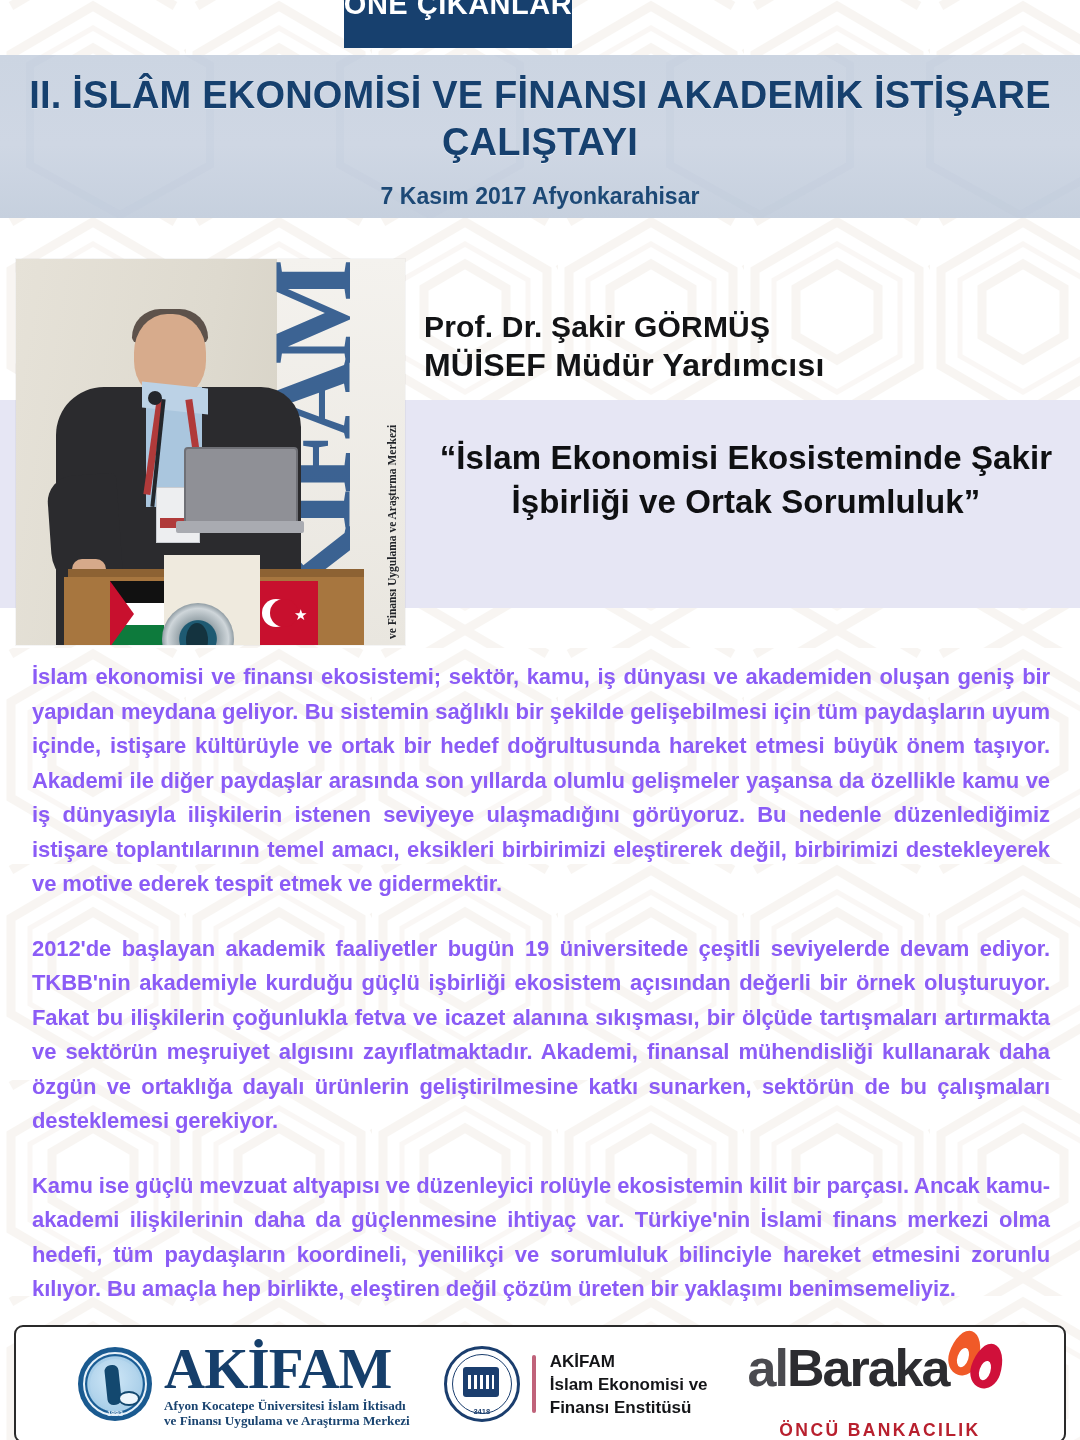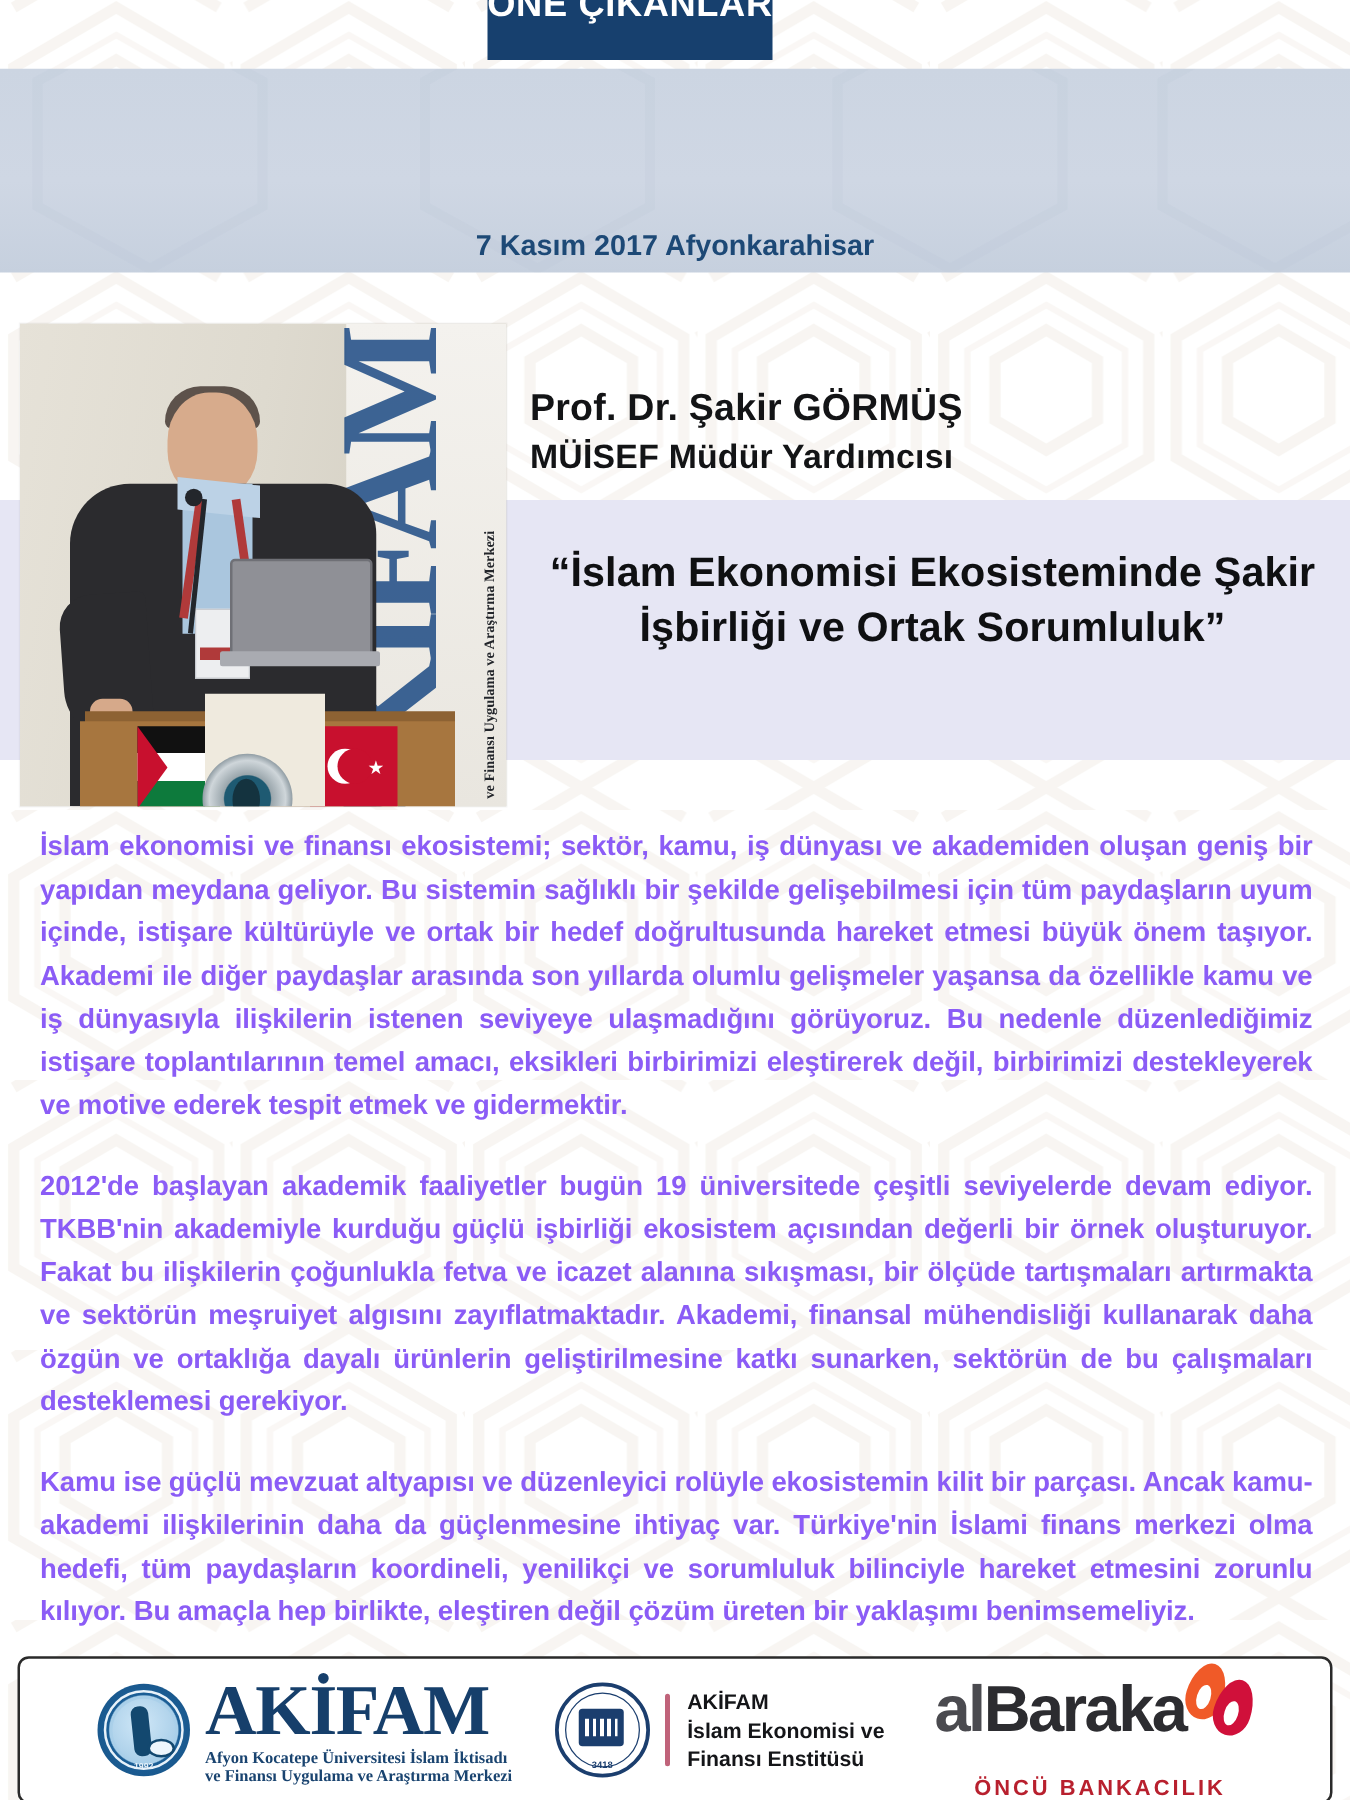--- a/index.html
+++ b/index.html
@@ -19,21 +19,20 @@
     opacity:.55;
   }
 
   .page{position:absolute;inset:0;z-index:2;}
 
   
   .badge-wrap{
     position:absolute;top:0;left:0;width:916px;height:52px;
     display:flex;justify-content:center;align-items:flex-start;
     z-index:6;
-    padding-left:46px;
   }
   .badge{
     background:#17406e;
     color:#ffffff;
     width:228px;height:48px;
     display:flex;align-items:flex-start;justify-content:center;
     box-sizing:border-box;
     padding-top:0px;
   }
   .badge span{
@@ -139,21 +138,21 @@
   .plaque{position:absolute;left:148px;top:296px;width:96px;height:92px;background:#efeade;}
   .emblem{position:absolute;left:146px;top:344px;width:72px;height:72px;border-radius:50%;
     background:radial-gradient(circle at 50% 50%,#1e5a72 0%,#1e5a72 36%,#9aa6ac 38%,#cfd6da 60%,#7d8b93 74%,#e7ebee 100%);}
   .emblem:after{content:"";position:absolute;left:24px;top:20px;width:22px;height:34px;border-radius:50%;background:#14333f;}
 
   
   .speaker{
     position:absolute;left:424px;top:307px;width:640px;z-index:5;
   }
   .speaker .nm{font-size:30px;font-weight:bold;color:#131416;line-height:39px;letter-spacing:.2px;}
-  .speaker .role{font-size:27px;font-weight:bold;color:#131416;line-height:38px;letter-spacing:.2px;}
+  .speaker .role{font-size:32px;font-weight:bold;color:#131416;line-height:38px;letter-spacing:.2px;}
 
   
   .quote{
     position:absolute;left:420px;top:436px;width:652px;
     text-align:center;
     font-size:33px;font-weight:bold;color:#0f1012;
     line-height:44px;letter-spacing:.1px;
     z-index:5;
   }
 
@@ -264,20 +263,21 @@
   <div class="title-band">
     <svg class="ghost" width="1080" height="163" viewBox="0 0 1080 163" preserveAspectRatio="none">
       <g fill="none" stroke="#bcc7d8" stroke-width="8" opacity=".55">
         <polygon points="120,-40 210,10 210,110 120,160 30,110 30,10"></polygon>
         <polygon points="430,-40 520,10 520,110 430,160 340,110 340,10"></polygon>
         <polygon points="760,-40 850,10 850,110 760,160 670,110 670,10"></polygon>
         <polygon points="1020,-40 1110,10 1110,110 1020,160 930,110 930,10"></polygon>
       </g>
     </svg>
   </div>
+  <div class="title-text">II. İSLÂM EKONOMİSİ VE FİNANSI AKADEMİK İSTİŞARE ÇALIŞTAYI</div>
   <div class="title-date">7 Kasım 2017 Afyonkarahisar</div>
 
   <div class="badge-wrap">
     <div class="badge">
       <span>ÖNE ÇIKANLAR</span>
     </div>
   </div>
 
   <div class="photo">
     <div class="backdrop"></div>

